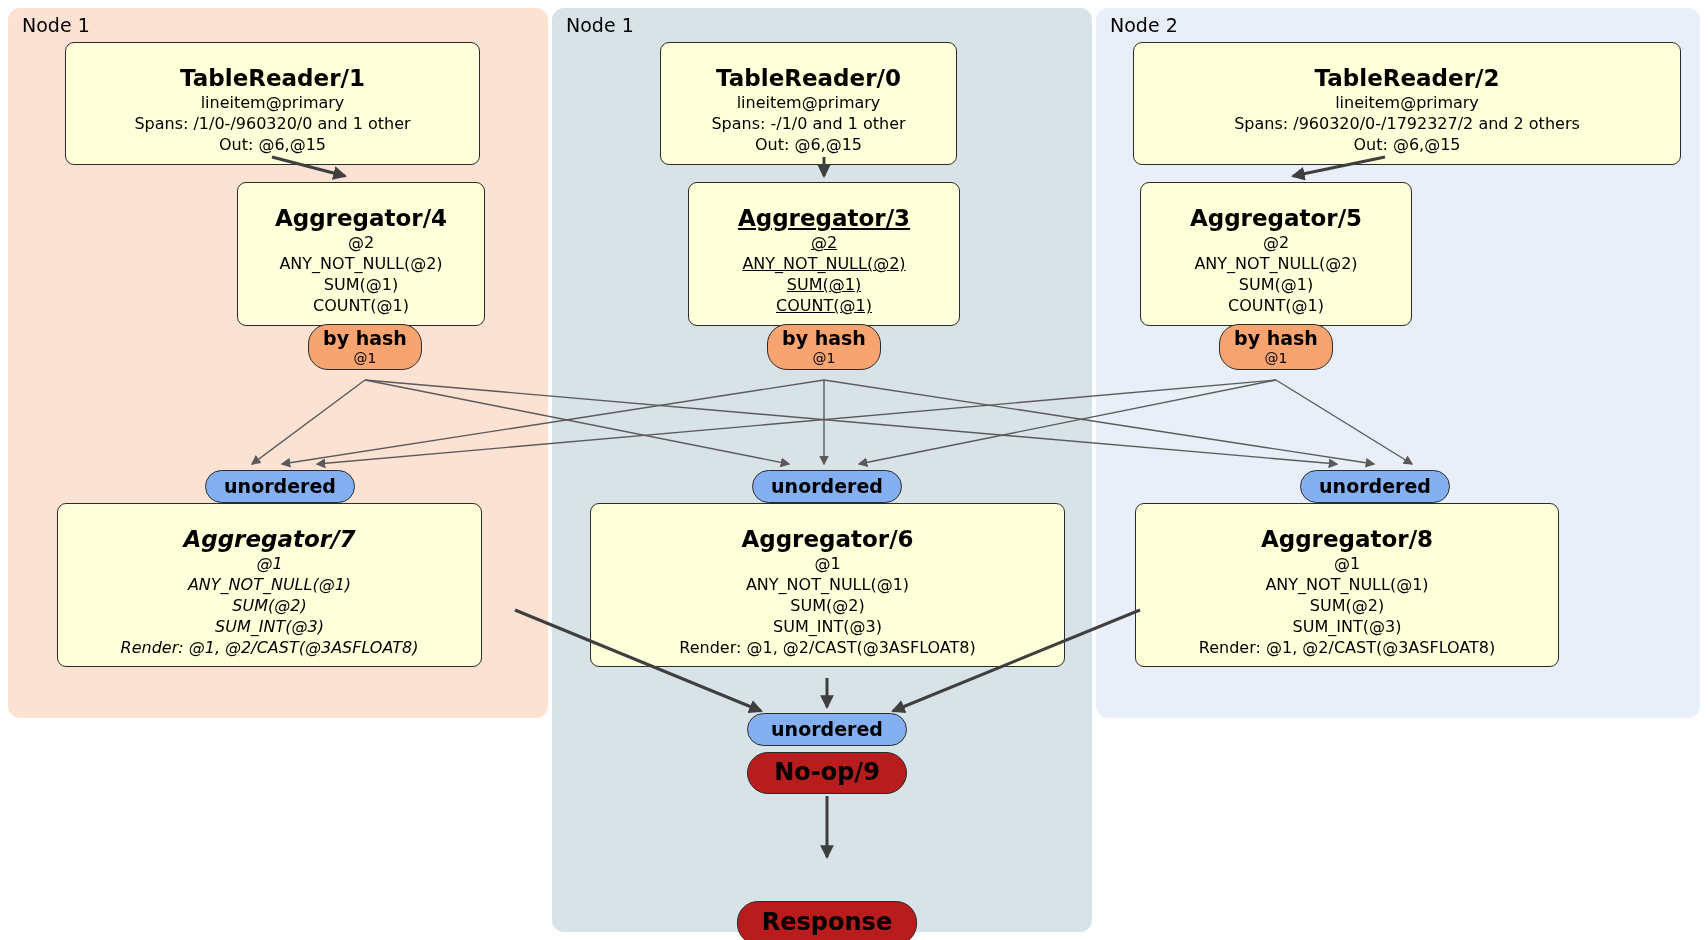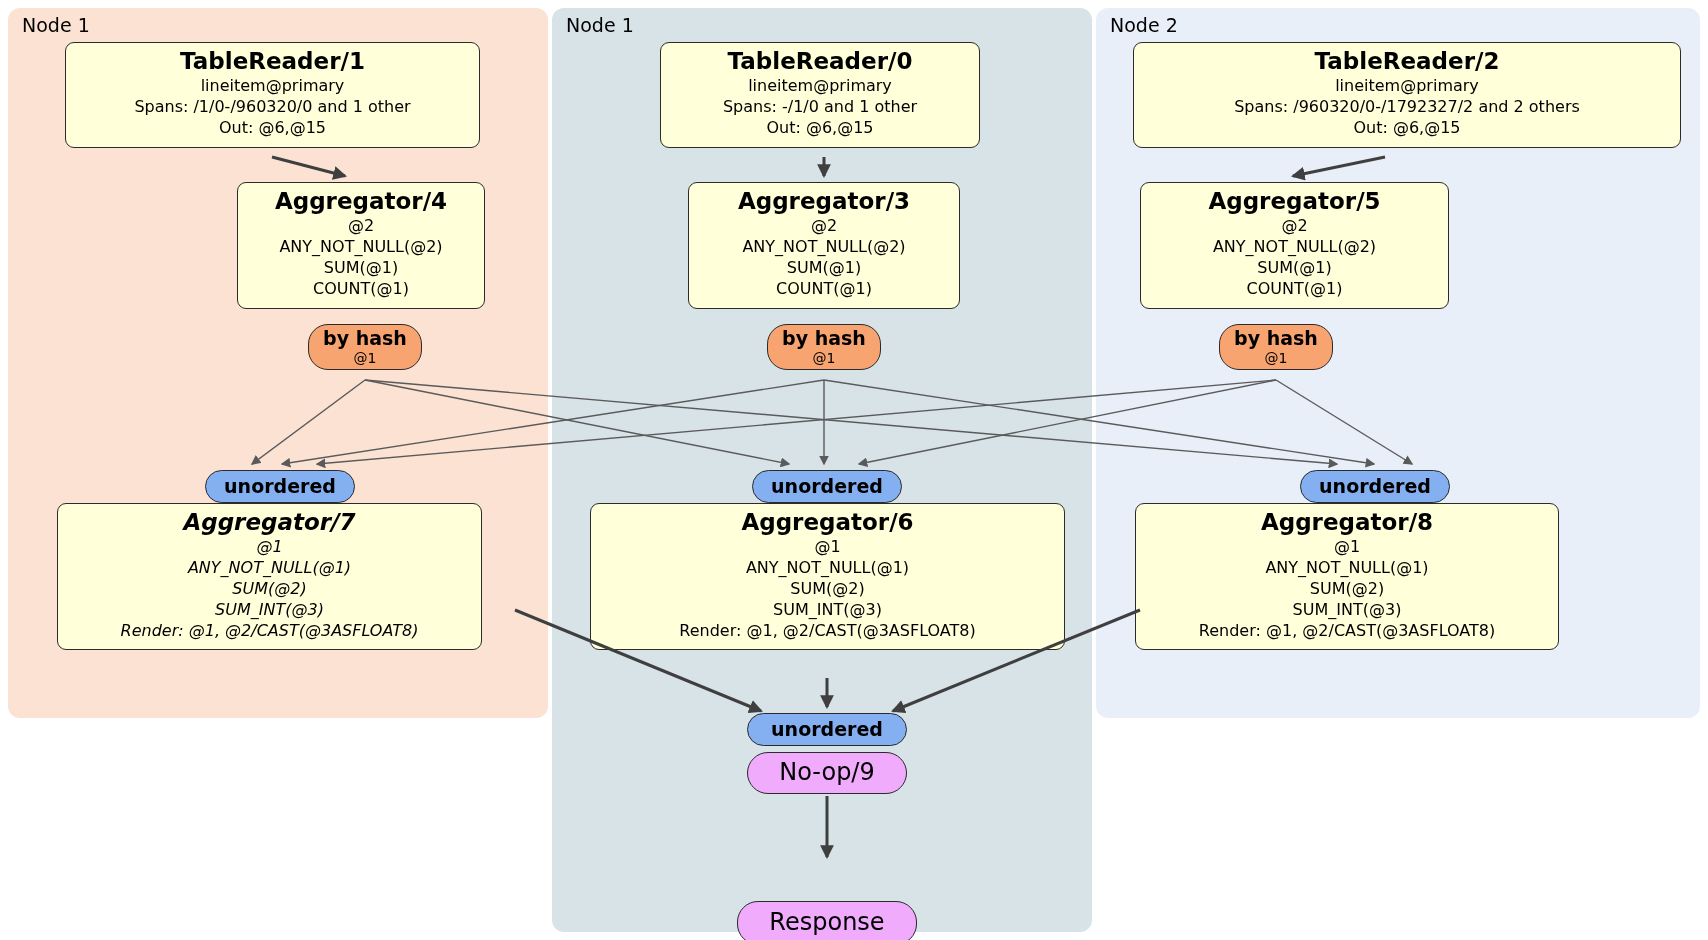--- a/index.html
+++ b/index.html
@@ -10,38 +10,38 @@
   .group{position:absolute;border-radius:12px;}
   .g3{left:8px;top:8px;width:540px;height:710px;background:#fbe2d3;}
   .g1{left:552px;top:8px;width:540px;height:924px;background:#d8e3e8;}
   .g2{left:1096px;top:8px;width:604px;height:710px;background:#e9eff8;}
   .group-label{position:absolute;left:14px;top:6px;font-size:19px;}
   svg.edges{position:absolute;left:0;top:0;z-index:5;pointer-events:none;}
   .e{stroke:#3f3f3f;stroke-width:3;fill:none;}
   .te{stroke:#5a5a5a;stroke-width:1.4;fill:none;}
   .proc{
     position:absolute;z-index:3;background:#ffffd9;border:1.7px solid #2b2b2b;
-    border-radius:9px;text-align:center;padding:4px 8px 8px;box-sizing:border-box;
+    border-radius:9px;text-align:center;padding:21px 8px 8px;box-sizing:border-box;
   }
   .t{font-weight:bold;font-size:23px;line-height:1.28;white-space:nowrap;}
   .l{font-size:16px;line-height:1.3;white-space:nowrap;}
   .router{
     position:absolute;z-index:4;background:#f8a470;border:1.7px solid #2b2b2b;
     border-radius:20px;text-align:center;padding:3px 8px;box-sizing:border-box;
   }
   .rl{font-weight:bold;font-size:19px;line-height:1.15;white-space:nowrap;}
   .rd{font-size:14px;line-height:1.15;white-space:nowrap;}
   .sync{
     position:absolute;z-index:4;background:#84aff1;border:1.7px solid #2b2b2b;
     border-radius:18px;text-align:center;font-weight:bold;font-size:19px;
     height:33px;line-height:30px;box-sizing:border-box;white-space:nowrap;
   }
   .term{
-    position:absolute;z-index:4;background:#f0abfc;border:1.7px solid #2b2b2b;
-    border-radius:21px;text-align:center;font-weight:normal;font-size:24px;
+    position:absolute;z-index:4;background:#b91c1c;border:1.7px solid #2b2b2b;
+    border-radius:21px;text-align:center;font-weight:bold;font-size:24px;
     box-sizing:border-box;white-space:nowrap;
   }
 </style>
 </head>
 <body>
 
 <div id="canvas">
 
   <div class="group g3">
     <div class="group-label">Node 1</div>
@@ -108,28 +108,28 @@
 
   <div class="proc" style="left:57px;top:503px;width:425px;font-style:italic;">
     <div class="t">Aggregator/7</div>
     <div class="l">@1</div>
     <div class="l">ANY_NOT_NULL(@1)</div>
     <div class="l">SUM(@2)</div>
     <div class="l">SUM_INT(@3)</div>
     <div class="l">Render: @1, @2/CAST(@3ASFLOAT8)</div>
   </div>
 
-  <div class="proc" style="left:660px;top:42px;width:320px;">
+  <div class="proc" style="left:660px;top:42px;width:297px;">
     <div class="t">TableReader/0</div>
     <div class="l">lineitem@primary</div>
     <div class="l">Spans: -/1/0 and 1 other</div>
     <div class="l">Out: @6,@15</div>
   </div>
 
-  <div class="proc" style="left:688px;top:182px;width:272px;">
+  <div class="proc" style="left:688px;top:182px;width:272px;text-decoration:underline;">
     <div class="t">Aggregator/3</div>
     <div class="l">@2</div>
     <div class="l">ANY_NOT_NULL(@2)</div>
     <div class="l">SUM(@1)</div>
     <div class="l">COUNT(@1)</div>
   </div>
 
   <div class="router" style="left:767px;top:324px;width:114px;">
     <div class="rl">by hash</div>
     <div class="rd">@1</div>
@@ -152,21 +152,21 @@
 
   <div class="term" style="left:737px;top:863px;width:180px;height:44px;line-height:40px;margin-top:38px;">Response</div>
 
   <div class="proc" style="left:1133px;top:42px;width:548px;">
     <div class="t">TableReader/2</div>
     <div class="l">lineitem@primary</div>
     <div class="l">Spans: /960320/0-/1792327/2 and 2 others</div>
     <div class="l">Out: @6,@15</div>
   </div>
 
-  <div class="proc" style="left:1140px;top:182px;width:309px;">
+  <div class="proc" style="left:1140px;top:182px;width:272px;">
     <div class="t">Aggregator/5</div>
     <div class="l">@2</div>
     <div class="l">ANY_NOT_NULL(@2)</div>
     <div class="l">SUM(@1)</div>
     <div class="l">COUNT(@1)</div>
   </div>
 
   <div class="router" style="left:1219px;top:324px;width:114px;">
     <div class="rl">by hash</div>
     <div class="rd">@1</div>

